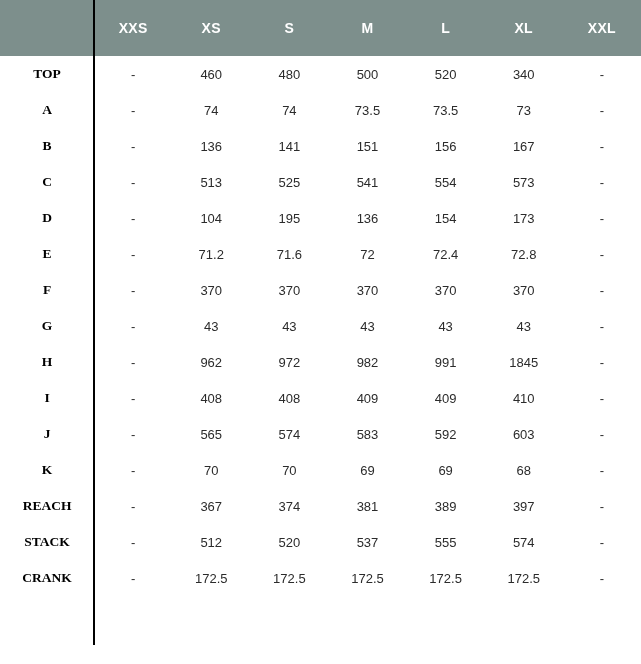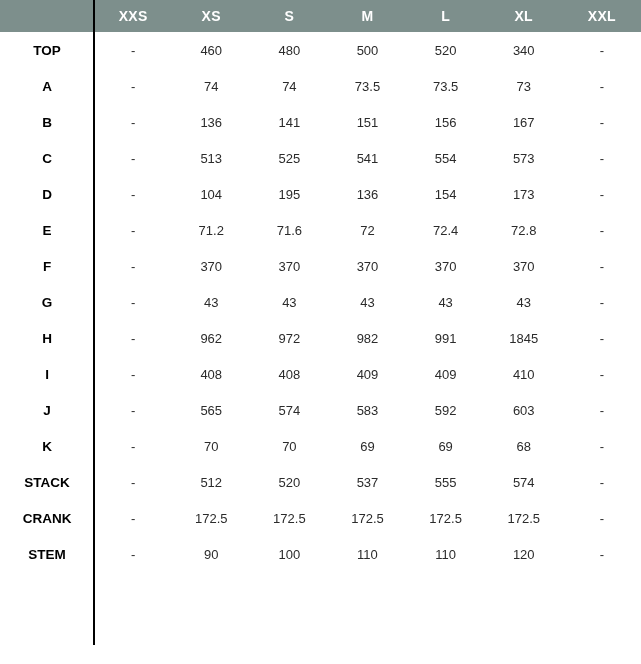--- a/index.html
+++ b/index.html
@@ -26,41 +26,42 @@
   }
   table.geo col.label-col { width: 94px; }
   table.geo col.size-col  { width: 78.1px; }
 
   thead tr.header-row th {
     background: #7d8f8c;
     color: #ffffff;
     font-size: 14px;
     font-weight: bold;
     height: 32px;
-    padding: 0;
+    padding: 12px;
     text-align: center;
     vertical-align: middle;
     letter-spacing: 0.3px;
   }
   thead tr.header-row th.corner-cell {
     background: #7d8f8c;
   }
   tbody tr.data-row td {
     height: 36px;
     padding: 0;
     text-align: center;
     vertical-align: middle;
     font-size: 13px;
     color: #1a1a1a;
     background: #ffffff;
   }
   tbody tr.data-row td.row-label {
     font-weight: bold;
     font-size: 13.5px;
     color: #000000;
+    font-family: Liberation Serif, serif;
   }
   tbody tr.data-row td.value-cell {
     font-weight: normal;
     color: #2b2b2b;
   }
   
   .divider {
     position: absolute;
     left: 93px;
     top: 0;
@@ -213,47 +214,47 @@
           <td class="row-label">K</td>
           <td class="value-cell">-</td>
           <td class="value-cell">70</td>
           <td class="value-cell">70</td>
           <td class="value-cell">69</td>
           <td class="value-cell">69</td>
           <td class="value-cell">68</td>
           <td class="value-cell">-</td>
         </tr>
         <tr class="data-row">
+          <td class="row-label">REACH</td>
+          <td class="value-cell">-</td>
+          <td class="value-cell">367</td>
+          <td class="value-cell">374</td>
+          <td class="value-cell">381</td>
+          <td class="value-cell">389</td>
+          <td class="value-cell">397</td>
+          <td class="value-cell">-</td>
+        </tr>
+        <tr class="data-row">
           <td class="row-label">STACK</td>
           <td class="value-cell">-</td>
           <td class="value-cell">512</td>
           <td class="value-cell">520</td>
           <td class="value-cell">537</td>
           <td class="value-cell">555</td>
           <td class="value-cell">574</td>
           <td class="value-cell">-</td>
         </tr>
         <tr class="data-row">
           <td class="row-label">CRANK</td>
           <td class="value-cell">-</td>
           <td class="value-cell">172.5</td>
           <td class="value-cell">172.5</td>
           <td class="value-cell">172.5</td>
           <td class="value-cell">172.5</td>
           <td class="value-cell">172.5</td>
           <td class="value-cell">-</td>
         </tr>
-        <tr class="data-row">
-          <td class="row-label">STEM</td>
-          <td class="value-cell">-</td>
-          <td class="value-cell">90</td>
-          <td class="value-cell">100</td>
-          <td class="value-cell">110</td>
-          <td class="value-cell">110</td>
-          <td class="value-cell">120</td>
-          <td class="value-cell">-</td>
-        </tr>
       </tbody>
   </table>
 
   <div class="divider"></div>
 
 </div>
 
 </body></html>

